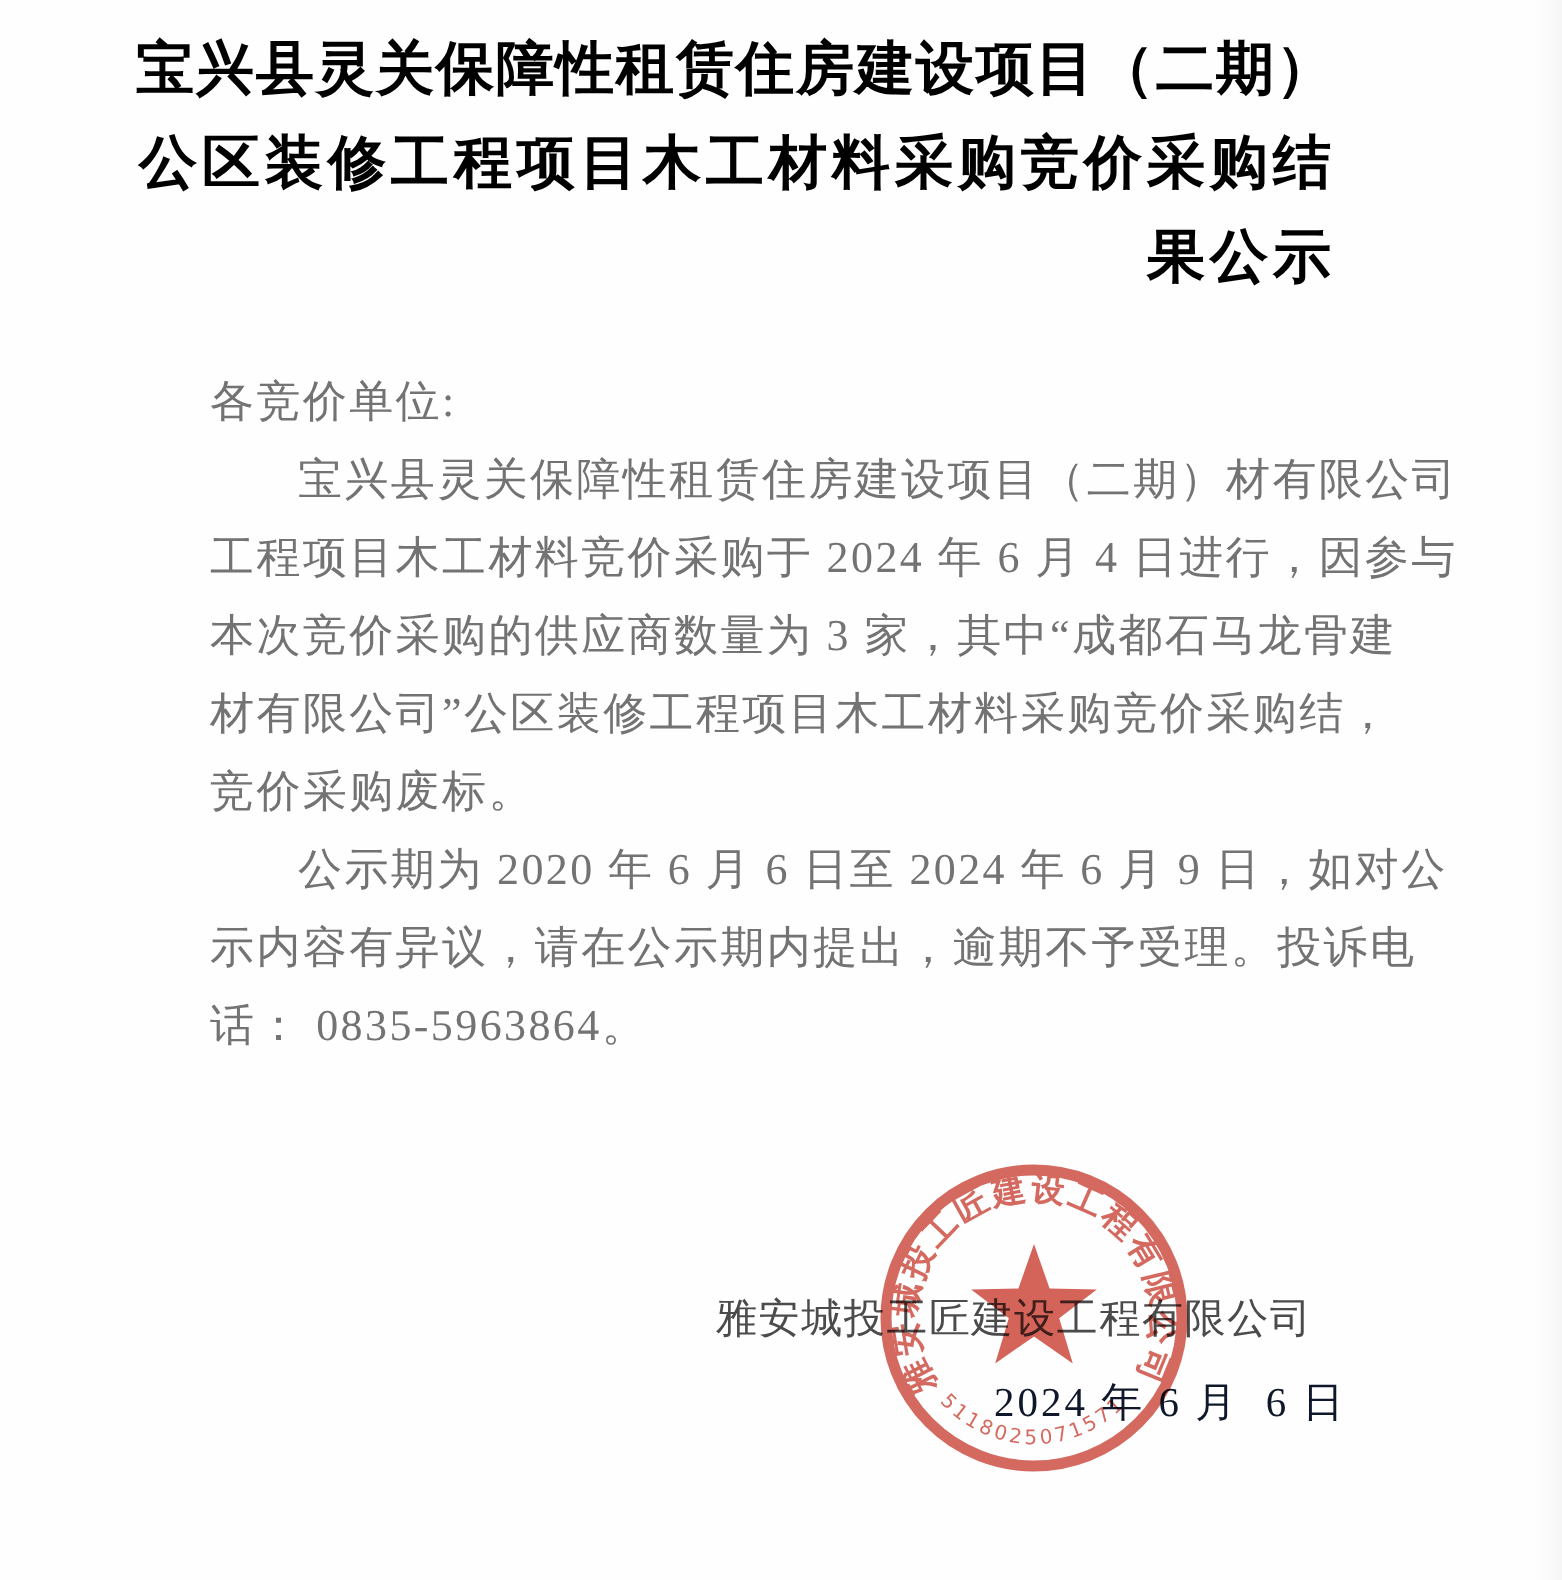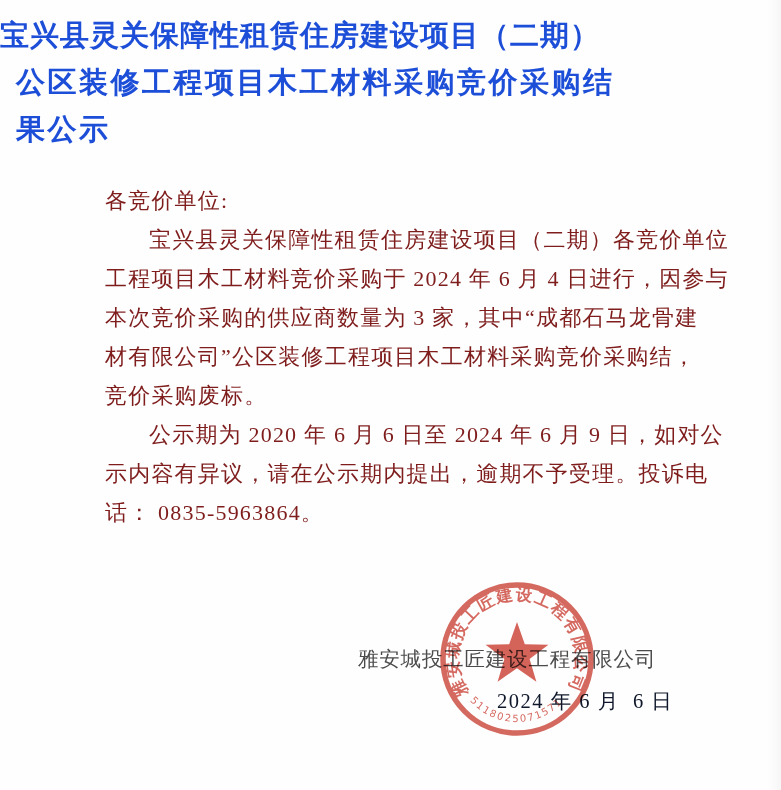--- a/index.html
+++ b/index.html
@@ -21,38 +21,38 @@
     width: 14px; height: 100%;
     background: linear-gradient(to right, rgba(0,0,0,0), rgba(0,0,0,0.03));
     pointer-events: none;
   }
 
   .title-block {
     position: absolute;
     top: 12px;
     left: 0;
     width: 668px;
-    text-align: left;
-    color: #1d4ed8;
+    text-align: right;
+    color: #000000;
     font-weight: bold;
   }
   .title-line {
     font-size: 29px;
     line-height: 47px;
     letter-spacing: 1px;
     white-space: nowrap;
   }
   .title-line.wide { letter-spacing: 2.5px; padding-left: 16px; }
 
   .body-block {
     position: absolute;
     top: 181px;
     left: 105px;
     width: 580px;
-    color: #7f1d1d;
+    color: #737373;
   }
   .body-line {
     font-size: 22px;
     line-height: 39px;
     height: 39px;
     letter-spacing: 1.2px;
     white-space: pre;
   }
   .body-line.indent { padding-left: 44px; }
 
@@ -99,21 +99,21 @@
   <div class="scan-edge"></div>
 
   <div class="title-block">
     <div class="title-line">宝兴县灵关保障性租赁住房建设项目（二期）</div>
     <div class="title-line wide">公区装修工程项目木工材料采购竞价采购结</div>
     <div class="title-line wide">果公示</div>
   </div>
 
   <div class="body-block">
     <div class="body-line">各竞价单位:</div>
-    <div class="body-line indent">宝兴县灵关保障性租赁住房建设项目（二期）各竞价单位</div>
+    <div class="body-line indent">宝兴县灵关保障性租赁住房建设项目（二期）材有限公司</div>
     <div class="body-line">工程项目木工材料竞价采购于 2024 年 6 月 4 日进行，因参与</div>
     <div class="body-line">本次竞价采购的供应商数量为 3 家，其中“成都石马龙骨建</div>
     <div class="body-line">材有限公司”公区装修工程项目木工材料采购竞价采购结，</div>
     <div class="body-line">竞价采购废标。</div>
     <div class="body-line indent">公示期为 2020 年 6 月 6 日至 2024 年 6 月 9 日，如对公</div>
     <div class="body-line">示内容有异议，请在公示期内提出，逾期不予受理。投诉电</div>
     <div class="body-line">话： 0835-5963864。</div>
   </div>
 
   <div class="sig-company">雅安城投工匠建设工程有限公司</div>

